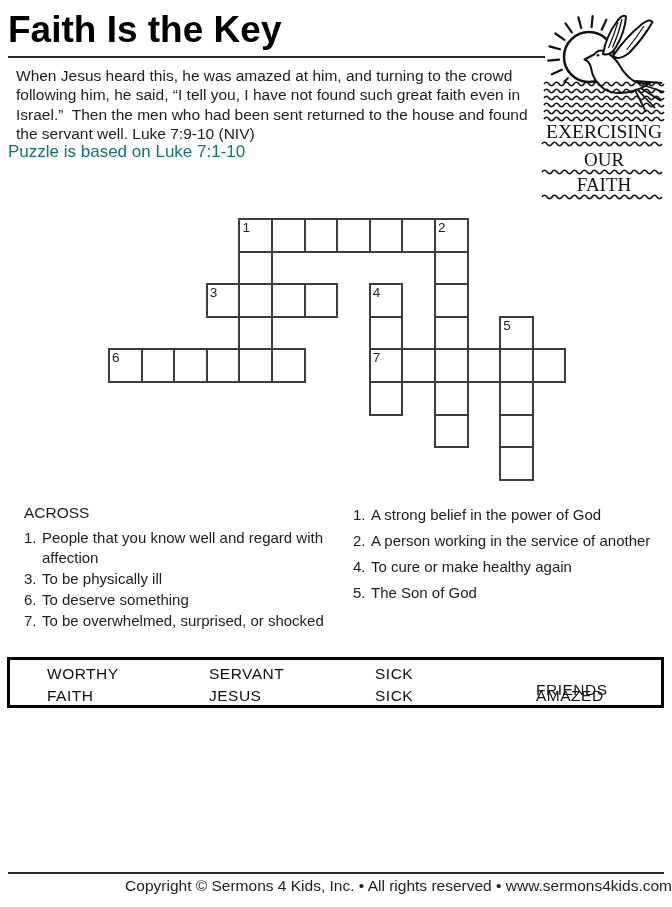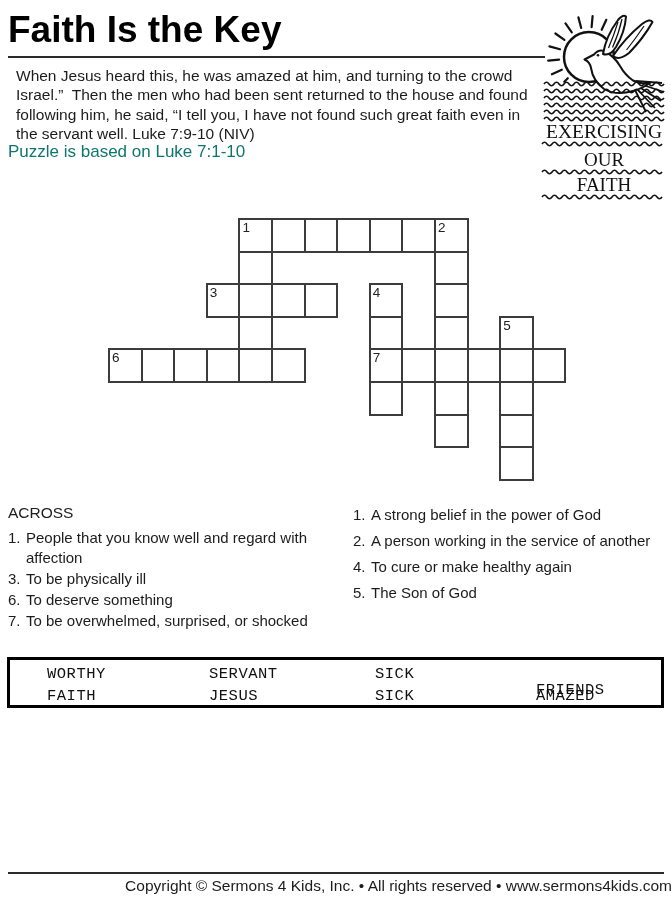--- a/index.html
+++ b/index.html
@@ -10,47 +10,47 @@
   .title-rule{position:absolute;left:8px;top:56px;width:537px;border-top:2px solid #2b2b2b;}
   .intro{position:absolute;left:8px;top:66px;font-size:15.5px;line-height:19.3px;color:#1c1c1c;margin-left:8px;}
   .intro .line{white-space:pre;}
   .note{position:absolute;left:8px;top:142px;font-size:17px;color:#0f766e;}
   .logo{position:absolute;left:538px;top:5px;width:132px;height:196px;}
   .grid{position:absolute;left:108px;top:218px;width:459px;height:264px;}
   .cell{position:absolute;width:34.6px;height:34.6px;border:2px solid #3c3c3c;
         box-sizing:border-box;background:#fff;}
   .cnum{position:absolute;left:2px;top:0px;font-size:13.5px;color:#222;line-height:15px;}
   .clues{position:absolute;top:505px;}
-  .clues.across{left:8px;width:340px;}
+  .clues.across{left:24px;width:340px;}
   .clues.down{left:353px;width:315px;}
   .clue-head{font-size:15.5px;line-height:16px;margin-bottom:7px;color:#1c1c1c;}
   .clue{display:flex;font-size:15px;line-height:20px;color:#1c1c1c;}
   .across .clue{margin-bottom:1px;}
   .down .clue{margin-bottom:6px;}
   .cluenum{width:18px;flex:0 0 18px;}
   .cluetext{flex:1;}
   .bank{position:absolute;left:7px;top:657px;width:657px;height:51px;border:3px solid #000;
         box-sizing:border-box;background:#fff;}
-  .bword{position:absolute;font-size:15.5px;letter-spacing:0.5px;color:#111;white-space:pre;font-family:Liberation Mono, monospace;}
+  .bword{position:absolute;font-size:15.5px;letter-spacing:0.5px;color:#111;white-space:pre;}
   .footer-rule{position:absolute;left:8px;top:872px;width:656px;border-top:2px solid #2b2b2b;}
   .footer{position:absolute;left:0px;top:877px;width:672px;text-align:right;
           font-size:15.5px;color:#1c1c1c;}
 </style>
 </head>
 <body>
 
 <div class="page">
 
   <div class="title">Faith Is the Key</div>
   <div class="title-rule"></div>
 
   <div class="intro" id="intro">
       <div class="line">When Jesus heard this, he was amazed at him, and turning to the crowd</div>
+      <div class="line">following him, he said, “I tell you, I have not found such great faith even in</div>
       <div class="line">Israel.”  Then the men who had been sent returned to the house and found</div>
-      <div class="line">following him, he said, “I tell you, I have not found such great faith even in</div>
       <div class="line">the servant well. Luke 7:9-10 (NIV)</div>
     </div>
   <div class="note">Puzzle is based on Luke 7:1-10</div>
 
   <div class="logo">
     <svg width="132" height="196" viewBox="0 0 132 196">
       <g stroke="#111" stroke-width="2.2" stroke-linecap="round">
         <line x1="63.7" y1="24.8" x2="68.3" y2="14.8"></line>
         <line x1="53.6" y1="22.1" x2="54.6" y2="11.2"></line>
         <line x1="43.2" y1="23.0" x2="40.4" y2="12.4"></line>

